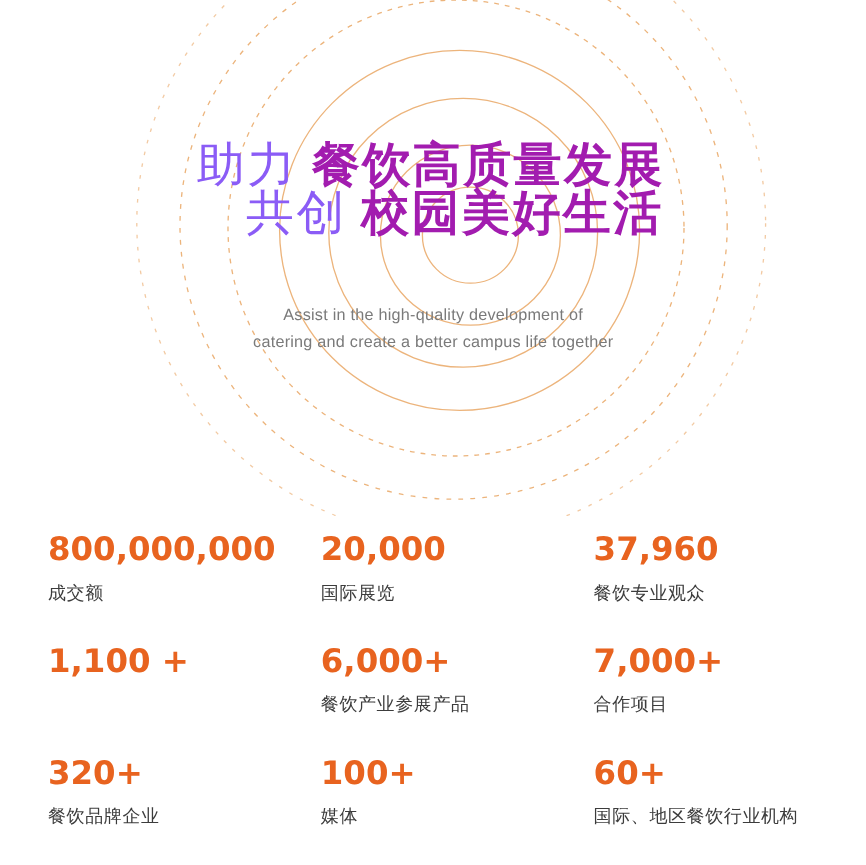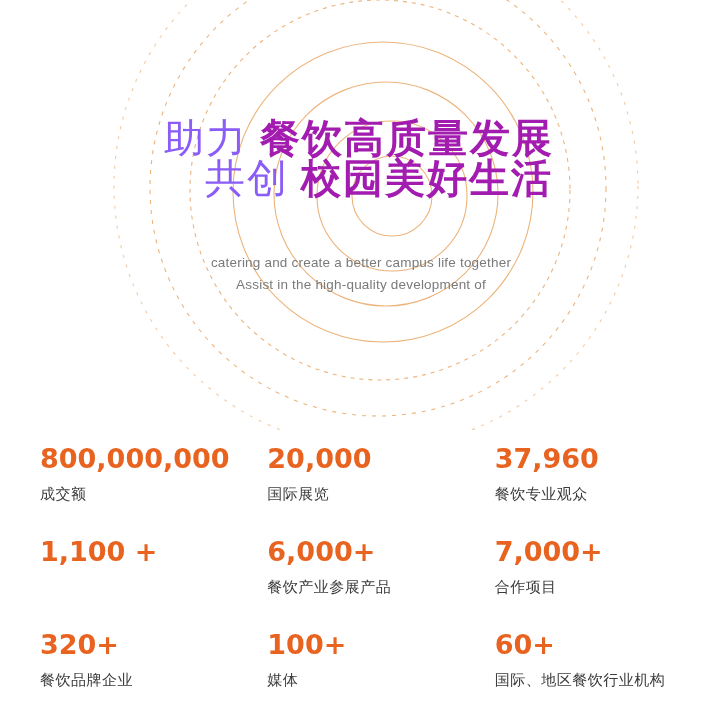--- a/index.html
+++ b/index.html
@@ -135,22 +135,22 @@
   <div class="headline-block">
     <div class="line1">
       <span class="teal">助力</span><span class="orange">餐饮高质量发展</span>
     </div>
     <div class="line2">
       <span class="teal">共创</span><span class="orange">校园美好生活</span>
     </div>
   </div>
 
   <div class="subtitle">
+    <span>Assist in the high-quality development of</span>
     <span>catering and create a better campus life together</span>
-    <span>Assist in the high-quality development of</span>
   </div>
 
   <div class="stats">
 
     <div class="stat-cell">
       <div class="stat-value">800,000,000</div>
       <div class="stat-label">成交额</div>
     </div>
     <div class="stat-cell">
       <div class="stat-value">20,000</div>

